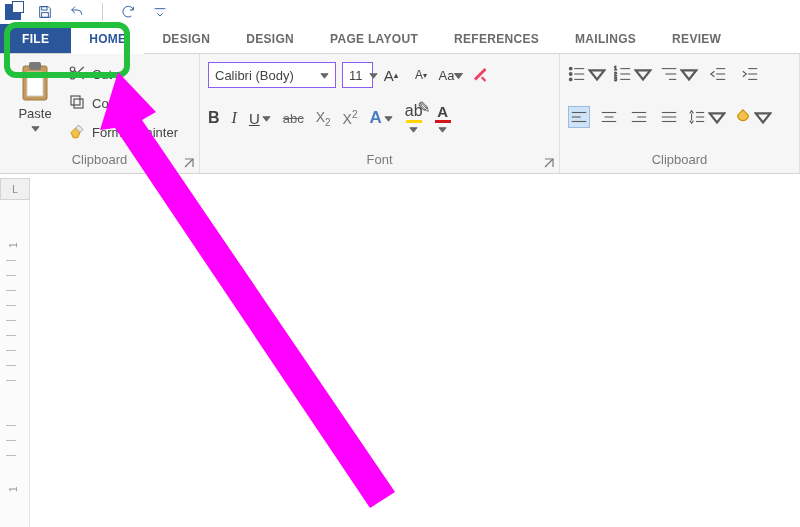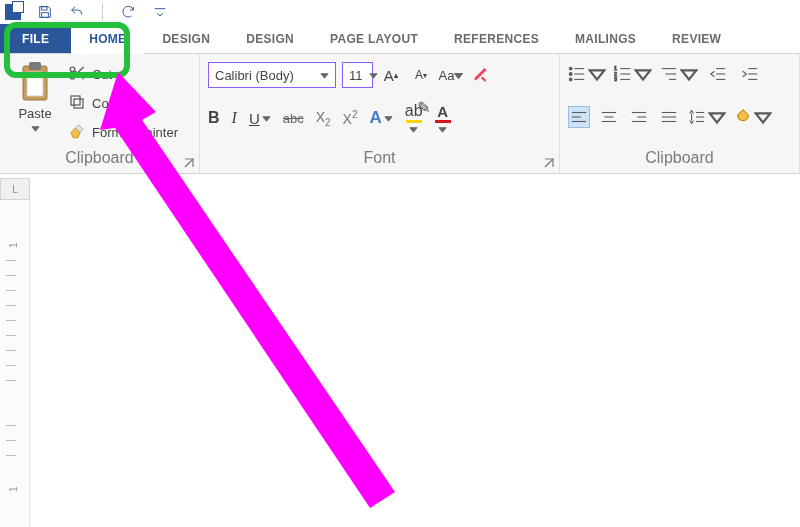--- a/index.html
+++ b/index.html
@@ -18,21 +18,21 @@
   .tab { padding: 0 18px; display: flex; align-items: center; font-size: 12px; letter-spacing: 0.3px; color: #6a6a6a; cursor: default; font-weight: bold; }
   .tab.file { background: #2b579a; color: #fff; padding: 0 22px; }
   .tab.active { color: #2b579a; position: relative; }
   .tab.active::after { content: ""; position: absolute; left: 0; right: 0; bottom: -1px; height: 1px; background: #fff; }
 
   .ribbon-border { border-bottom: 1px solid #d4d4d4; }
 
   
   .ribbon { height: 120px; background: #f6f6f6; display: flex; border-bottom: 1px solid #d4d4d4; position: relative; }
   .group { border-right: 1px solid #e0e0e0; display: flex; flex-direction: column; justify-content: space-between; padding: 4px 8px 2px; position: relative; }
-  .group-label { font-size: 16px; color: #7a7a7a; text-align: center; padding: 2px 0 4px; }
+  .group-label { font-size: 13px; color: #7a7a7a; text-align: center; padding: 2px 0 4px; }
   .launcher { position: absolute; right: 4px; bottom: 4px; width: 12px; height: 12px; color: #7a7a7a; }
   .launcher svg { width: 12px; height: 12px; stroke: #7a7a7a; fill: none; stroke-width: 1.2; }
 
   .group-body { flex: 1; display: flex; align-items: flex-start; gap: 6px; padding-top: 4px; }
 
   
   #g-clipboard { width: 200px; }
   .paste-big { width: 54px; text-align: center; }
   .paste-big .clip-ic { width: 34px; height: 40px; margin: 0 auto 4px; }
   .paste-big .caption { font-size: 13px; color: #444; }

